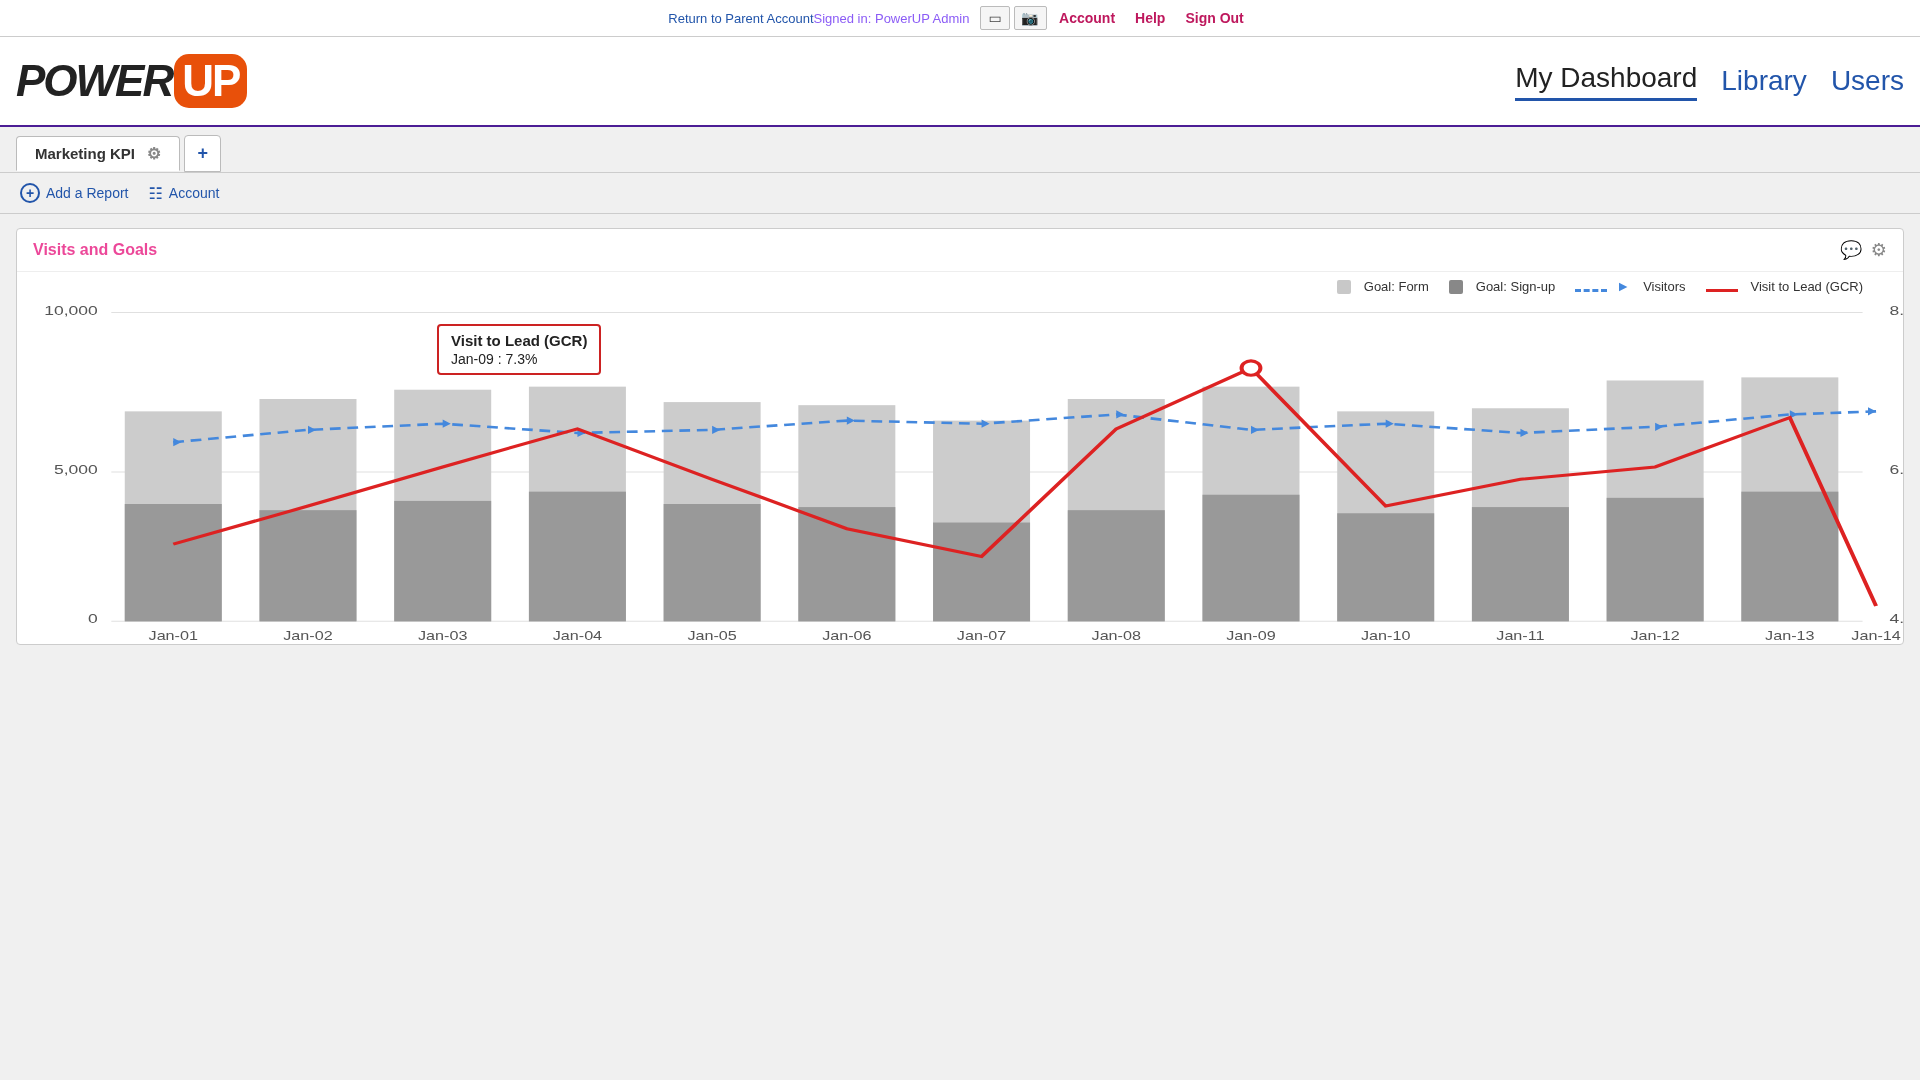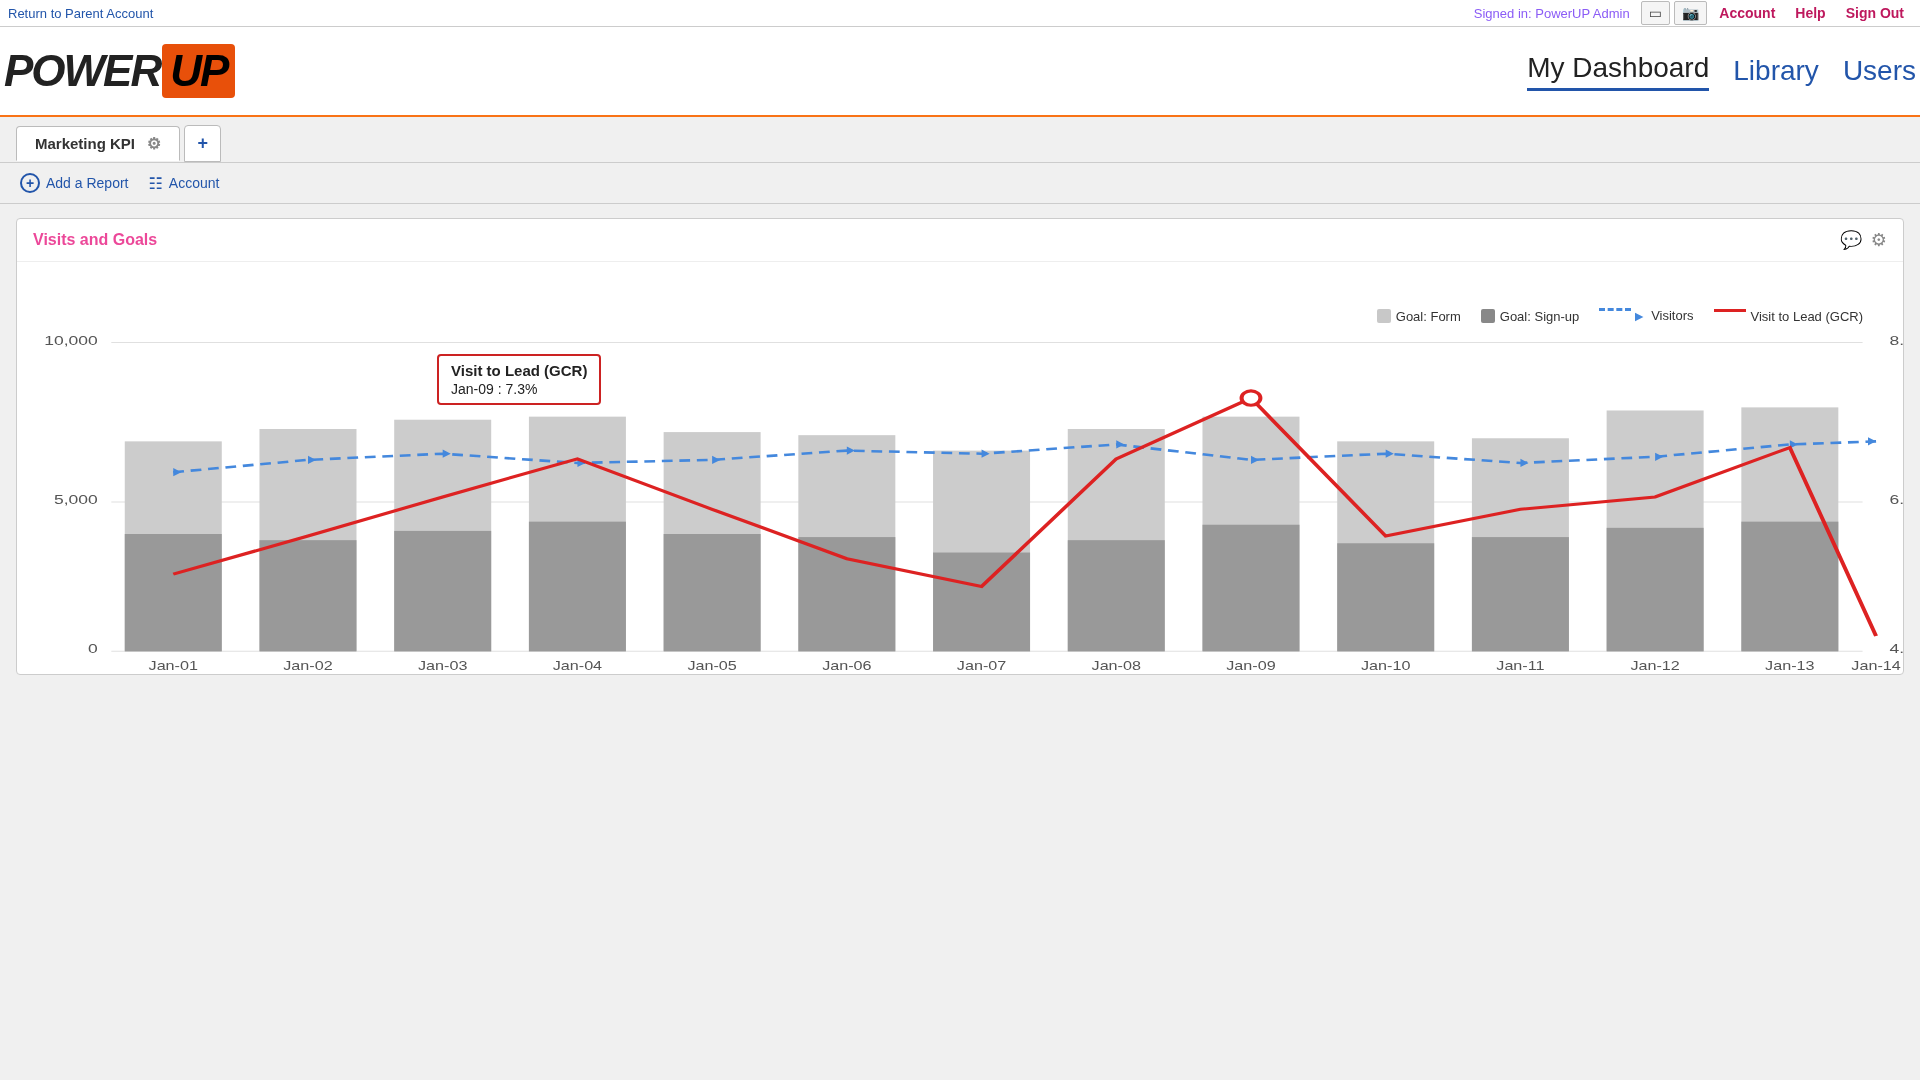--- a/index.html
+++ b/index.html
@@ -4,23 +4,23 @@
   <style>
     * { box-sizing: border-box; margin: 0; padding: 0; }
     body { font-family: Arial, sans-serif; background: #f0f0f0; font-size: 14px; color: #333; }
 
     
     #top-bar {
       background: #fff;
       border-bottom: 1px solid #ccc;
       display: flex;
       align-items: center;
-      justify-content: space-between;
+      justify-content: center;
       padding: 6px 8px;
-      height: 27px;
+      height: 37px;
     }
     #top-bar-left a {
       color: #2255aa;
       text-decoration: none;
       font-size: 13px;
       display: flex;
       align-items: center;
       gap: 6px;
     }
     #top-bar-right {
@@ -47,45 +47,44 @@
       text-decoration: none;
       font-size: 14px;
       font-weight: bold;
       padding: 4px 8px;
       cursor: pointer;
     }
 
     
     #header {
       background: #fff;
-      border-bottom: 2px solid #f97316;
+      border-bottom: 2px solid #4c1d95;
       display: flex;
       align-items: center;
       justify-content: space-between;
-      padding: 10px 4px;
+      padding: 10px 16px;
       height: 90px;
     }
     #logo {
       display: flex;
       align-items: center;
       font-size: 44px;
       font-weight: 900;
       letter-spacing: -2px;
       color: #111;
     }
     #logo .logo-power {
       color: #222;
       font-style: italic;
     }
     #logo .logo-up-box {
       background: #e8500a;
-      color: #000000;
+      color: #ffffff;
       padding: 2px 8px;
-      border-radius: 4px;
-      font-style: italic;
+      border-radius: 15px;
       margin-left: 2px;
     }
     #main-nav {
       display: flex;
       align-items: center;
       gap: 24px;
     }
     .nav-item {
       font-size: 28px;
       color: #2255aa;
@@ -193,21 +192,21 @@
 
     
     #chart-legend {
       display: flex;
       justify-content: flex-end;
       align-items: center;
       gap: 20px;
       padding: 6px 40px 0 0;
       font-size: 13px;
     }
-    .legend-item { display: flex; align-items: flex-start; gap: 5px; margin-top: 40px; }
+    .legend-item { display: flex; align-items: flex-end; gap: 13px; }
     .legend-box { width: 14px; height: 14px; border-radius: 2px; }
 
     
     #svg-wrap {
       position: relative;
       width: 100%;
       height: 350px;
     }
 
     

